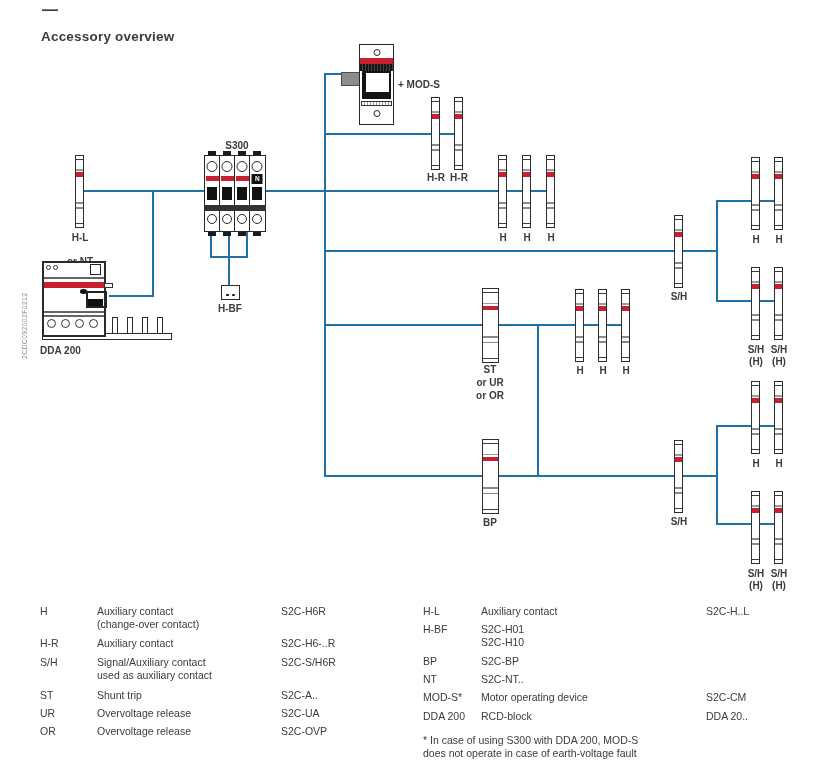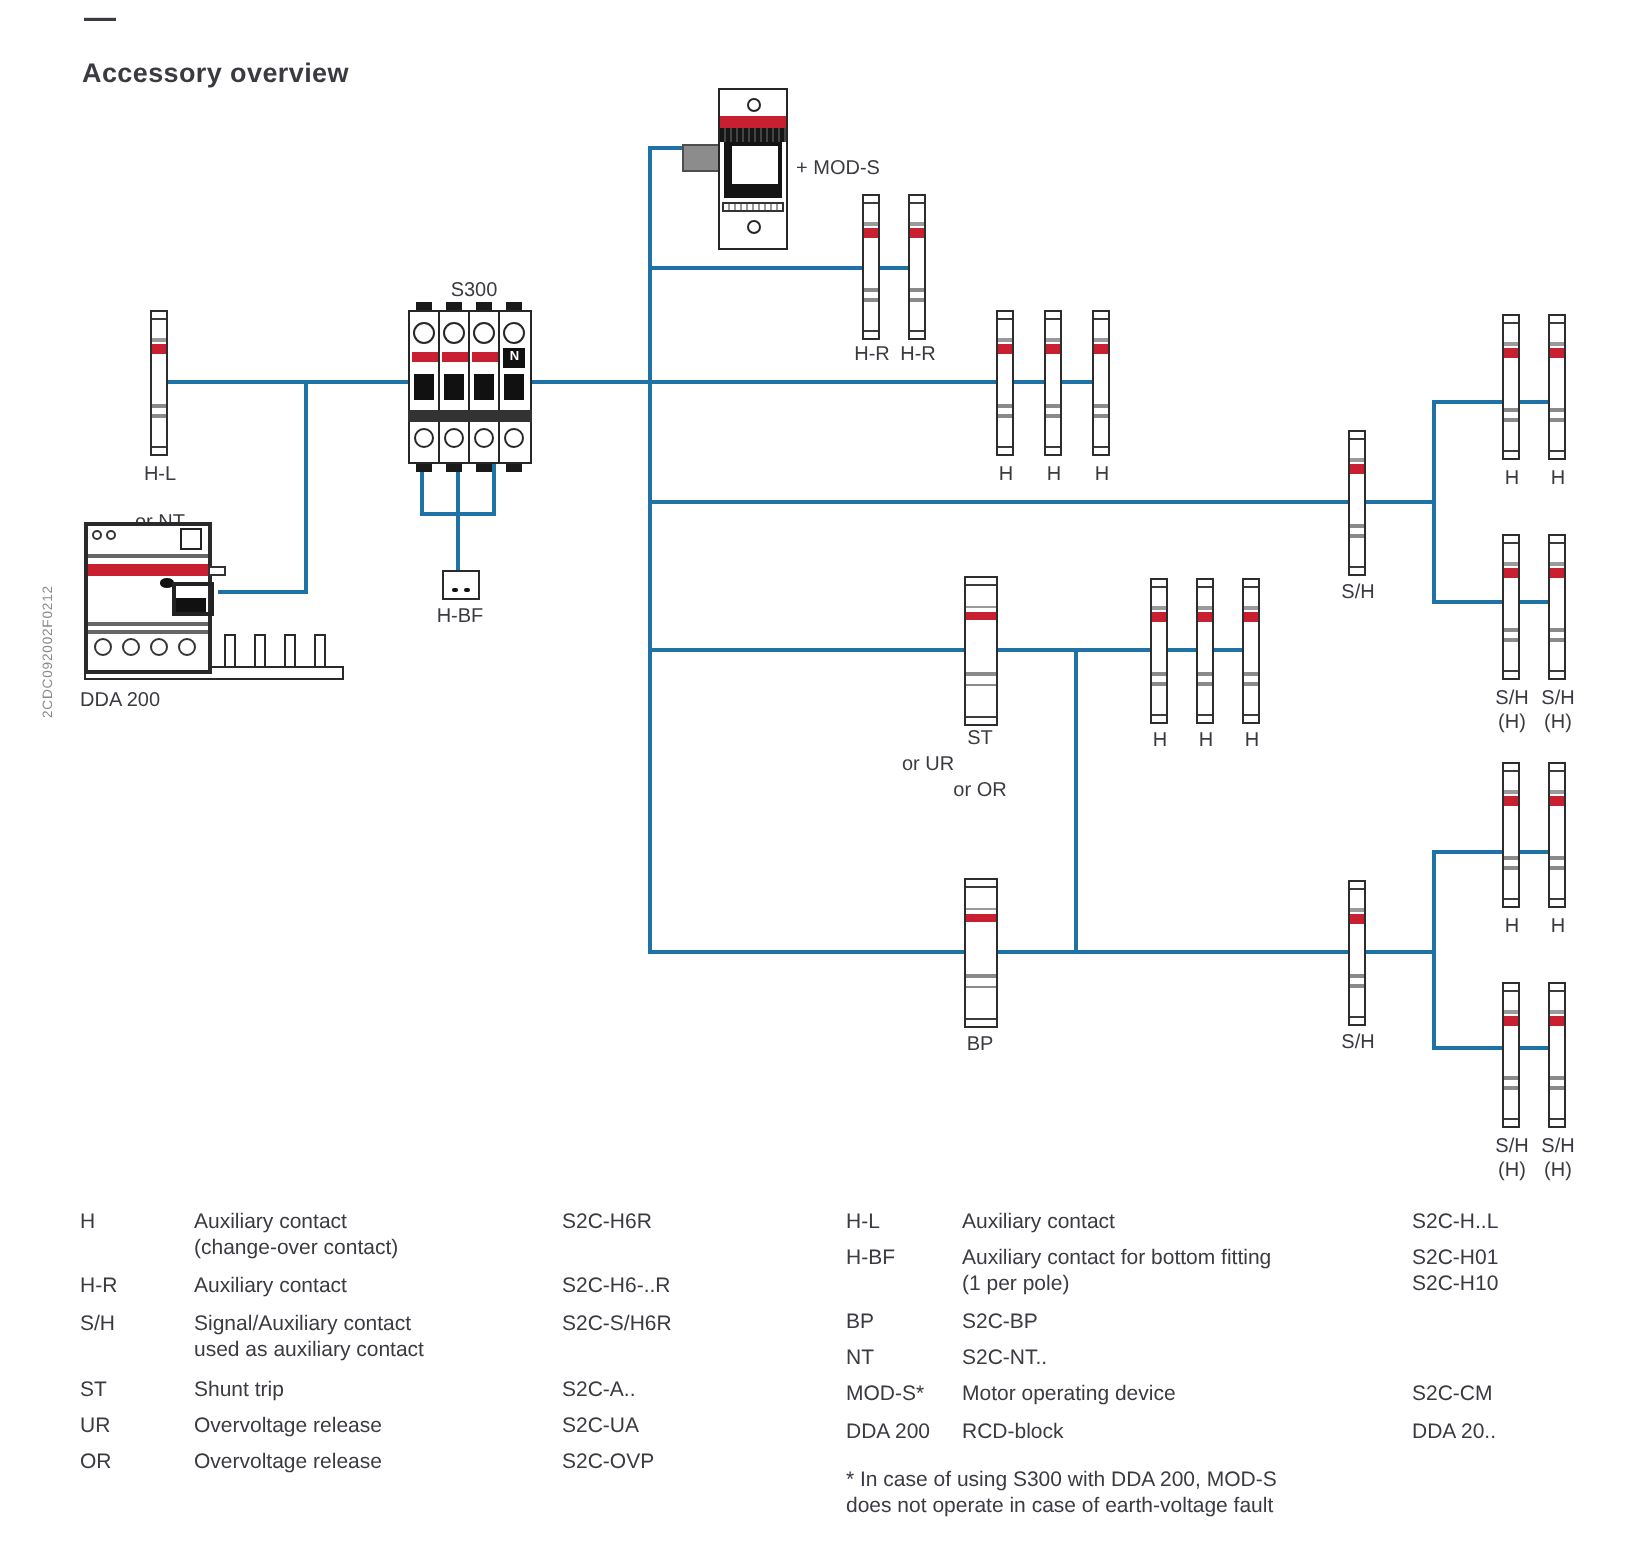--- a/index.html
+++ b/index.html
@@ -3,21 +3,21 @@
 <meta charset="utf-8">
 <style>
   html,body{margin:0;padding:0;background:#fff;}
   .stage{position:relative;width:816px;height:772px;background:#fff;overflow:hidden;
          font-family:"Liberation Sans","DejaVu Sans",sans-serif;color:#3a3a42;}
   
   .dash{position:absolute;left:42px;top:1px;font-size:16px;font-weight:700;color:#3a3a42;}
   .title{position:absolute;left:41px;top:29px;font-size:13.5px;font-weight:600;letter-spacing:.2px;}
   .side-code{position:absolute;left:21px;top:247px;height:112px;font-size:6.8px;color:#8a8a8a;
              writing-mode:vertical-rl;transform:rotate(180deg);letter-spacing:.4px;}
-  .lbl{position:absolute;width:40px;text-align:center;font-size:10px;font-weight:400;color:#3a3a42;white-space:nowrap;}
+  .lbl{position:absolute;width:40px;text-align:center;font-size:10px;font-weight:700;color:#3a3a42;white-space:nowrap;}
   .lbl.left{text-align:left;}
   
   .bl{position:absolute;background:#1e72a6;}
   .bl.h{height:2px;}
   .bl.v{width:2px;}
   
   .acc-mod{position:absolute;width:9px;height:73px;background:#fff;border:1.5px solid #2d2d2d;
            box-sizing:border-box;z-index:3;}
   .acc-mod.wide{width:17px;height:75px;}
   .acc-mod span{position:absolute;left:0;right:0;display:block;}
@@ -301,21 +301,21 @@
 
   <div class="acc-mod wide" style="left:482px;top:288px">
       <span class="st1"></span>
       <span class="st2"></span>
       <span class="st3"></span>
       <span class="st4"></span>
       <span class="st5"></span>
       <span class="st6"></span>
     </div>
   <div class="lbl" style="left:470px;top:364px">ST</div>
-  <div class="lbl" style="left:444px;top:377px">or UR</div>
+  <div class="lbl" style="left:470px;top:377px">or UR</div>
   <div class="lbl" style="left:470px;top:390px">or OR</div>
 
   <div class="acc-mod" style="left:575px;top:289px">
       <span class="st1"></span>
       <span class="st2"></span>
       <span class="st3"></span>
       <span class="st4"></span>
       <span class="st5"></span>
       <span class="st6"></span>
     </div>
@@ -432,22 +432,20 @@
       <div class="cell">S2C-OVP</div>
     </div>
 
     <div class="rrow" style="left:423px;top:0px">
       <div class="cell">H-L</div>
       <div class="cell">Auxiliary contact</div>
       <div class="cell">S2C-H..L</div>
     </div>
     <div class="rrow" style="left:423px;top:18px">
       <div class="cell">H-BF</div>
-      <div class="cell">Auxiliary contact for bottom fitting
-(1 per pole)</div>
       <div class="cell">S2C-H01
 S2C-H10</div>
     </div>
     <div class="rrow" style="left:423px;top:50px">
       <div class="cell">BP</div>
       <div class="cell">S2C-BP</div>
     </div>
     <div class="rrow" style="left:423px;top:68px">
       <div class="cell">NT</div>
       <div class="cell">S2C-NT..</div>

